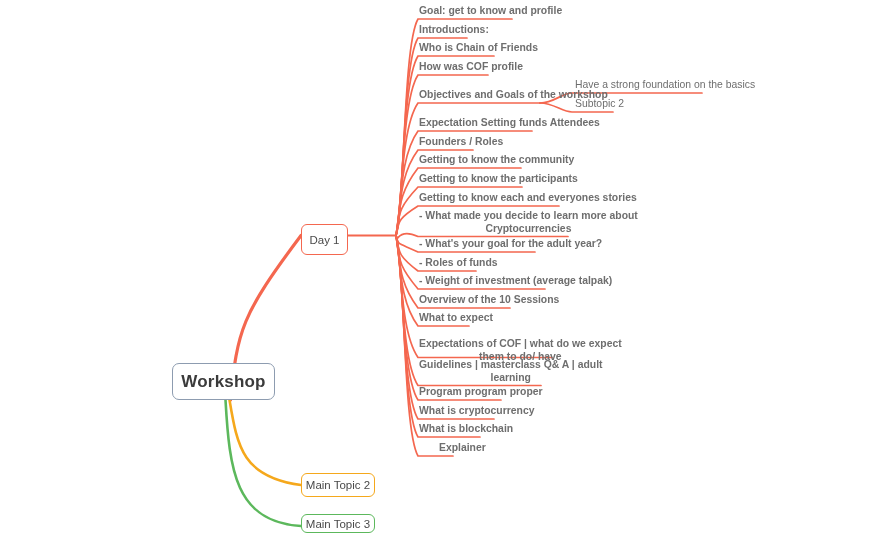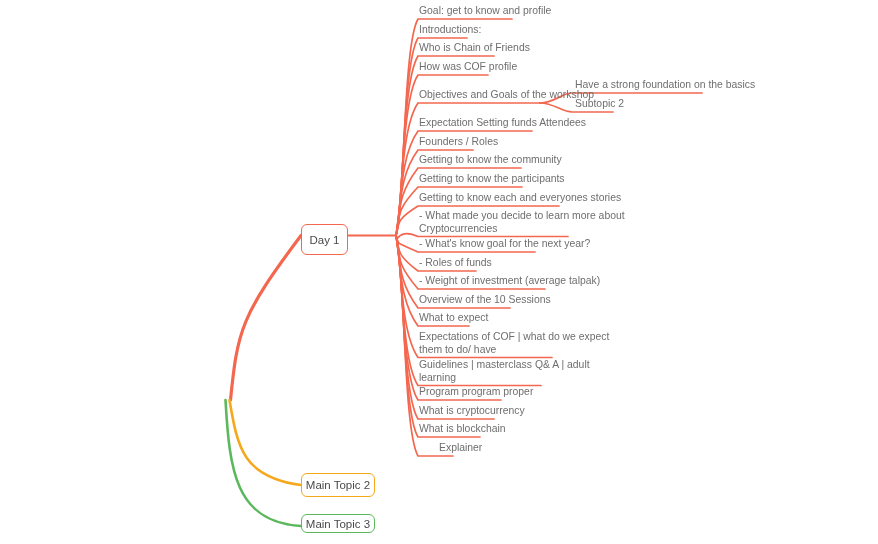--- a/index.html
+++ b/index.html
@@ -60,21 +60,22 @@
     border-radius: 6px;
     color: #4a4a4a;
     font-size: 11.5px;
   }
   .leaf {
     position: absolute;
     color: #6e6e6e;
     font-size: 10.4px;
     line-height: 12.6px;
     white-space: pre-line;
-    text-align: left;
+    text-align: center;
+    font-weight: bold;
   }
   .leaf-sub {
     position: absolute;
     color: #6e6e6e;
     font-size: 10.4px;
     line-height: 12.6px;
     white-space: pre-line;
     text-align: left;
   }
 </style>
@@ -107,20 +108,23 @@
       <path d="M 396 235.5 C 401.8125 261.5, 399.8125 331.5, 418 357.5 L 552 357.5" stroke="#f4674f" stroke-width="1.7" fill="none" stroke-linecap="round"></path>
       <path d="M 396 235.5 C 402.6875 261.5, 400.6875 359.5, 418 385.5 L 541 385.5" stroke="#f4674f" stroke-width="1.7" fill="none" stroke-linecap="round"></path>
       <path d="M 396 235.5 C 403.140625 261.5, 401.140625 374, 418 400 L 501 400" stroke="#f4674f" stroke-width="1.7" fill="none" stroke-linecap="round"></path>
       <path d="M 396 235.5 C 403.734375 261.5, 401.734375 393, 418 419 L 494 419" stroke="#f4674f" stroke-width="1.7" fill="none" stroke-linecap="round"></path>
       <path d="M 396 235.5 C 404.296875 261.5, 402.296875 411, 418 437 L 480 437" stroke="#f4674f" stroke-width="1.7" fill="none" stroke-linecap="round"></path>
       <path d="M 396 235.5 C 404.890625 261.5, 402.890625 430, 418 456 L 453 456" stroke="#f4674f" stroke-width="1.7" fill="none" stroke-linecap="round"></path>
       <path d="M 540 103 C 554 103, 562 93, 572 93 L 702 93" stroke="#f4674f" stroke-width="1.7" fill="none" stroke-linecap="round"></path>
       <path d="M 540 103 C 554 103, 562 112, 572 112 L 613 112" stroke="#f4674f" stroke-width="1.7" fill="none" stroke-linecap="round"></path>
     </svg>
 
+  <div class="node root-node" id="root-node" style="left: 172px; top: 363px; width: 103px; height: 37px;">
+    <span>Workshop</span>
+  </div>
 
   <div id="branch-layer">
       <div class="node branch-node" style="left: 301px; top: 224px; width: 47px; height: 31px;">
         <span>Day 1</span>
       </div>
       <div class="node branch-node-amber" style="left: 301px; top: 473px; width: 74px; height: 24px;">
         <span>Main Topic 2</span>
       </div>
       <div class="node branch-node-green" style="left: 301px; top: 514px; width: 74px; height: 19px;">
         <span>Main Topic 3</span>
@@ -133,26 +137,26 @@
       <div class="leaf" style="left: 419px; top: 42px;">Who is Chain of Friends</div>
       <div class="leaf" style="left: 419px; top: 61px;">How was COF profile</div>
       <div class="leaf" style="left: 419px; top: 89px;">Objectives and Goals of the workshop</div>
       <div class="leaf" style="left: 419px; top: 117px;">Expectation Setting funds Attendees</div>
       <div class="leaf" style="left: 419px; top: 136px;">Founders / Roles</div>
       <div class="leaf" style="left: 419px; top: 154px;">Getting to know the community</div>
       <div class="leaf" style="left: 419px; top: 173px;">Getting to know the participants</div>
       <div class="leaf" style="left: 419px; top: 192px;">Getting to know each and everyones stories</div>
       <div class="leaf" style="left: 419px; top: 210px;">- What made you decide to learn more about
 Cryptocurrencies</div>
-      <div class="leaf" style="left: 419px; top: 238px;">- What's know goal for the next year?</div>
+      <div class="leaf" style="left: 419px; top: 238px;">- What's your goal for the adult year?</div>
       <div class="leaf" style="left: 419px; top: 257px;">- Roles of funds</div>
       <div class="leaf" style="left: 419px; top: 275px;">- Weight of investment (average talpak)</div>
       <div class="leaf" style="left: 419px; top: 294px;">Overview of the 10 Sessions</div>
       <div class="leaf" style="left: 419px; top: 312px;">What to expect</div>
-      <div class="leaf" style="left: 419px; top: 331px;">Expectations of COF | what do we expect
+      <div class="leaf" style="left: 419px; top: 338px;">Expectations of COF | what do we expect
 them to do/ have</div>
       <div class="leaf" style="left: 419px; top: 359px;">Guidelines | masterclass Q&amp; A | adult
 learning</div>
       <div class="leaf" style="left: 419px; top: 386px;">Program program proper</div>
       <div class="leaf" style="left: 419px; top: 405px;">What is cryptocurrency</div>
       <div class="leaf" style="left: 419px; top: 423px;">What is blockchain</div>
       <div class="leaf" style="left: 419px; top: 442px; padding-left: 20px;">Explainer</div>
     </div>
 
   <div id="subleaf-layer">

